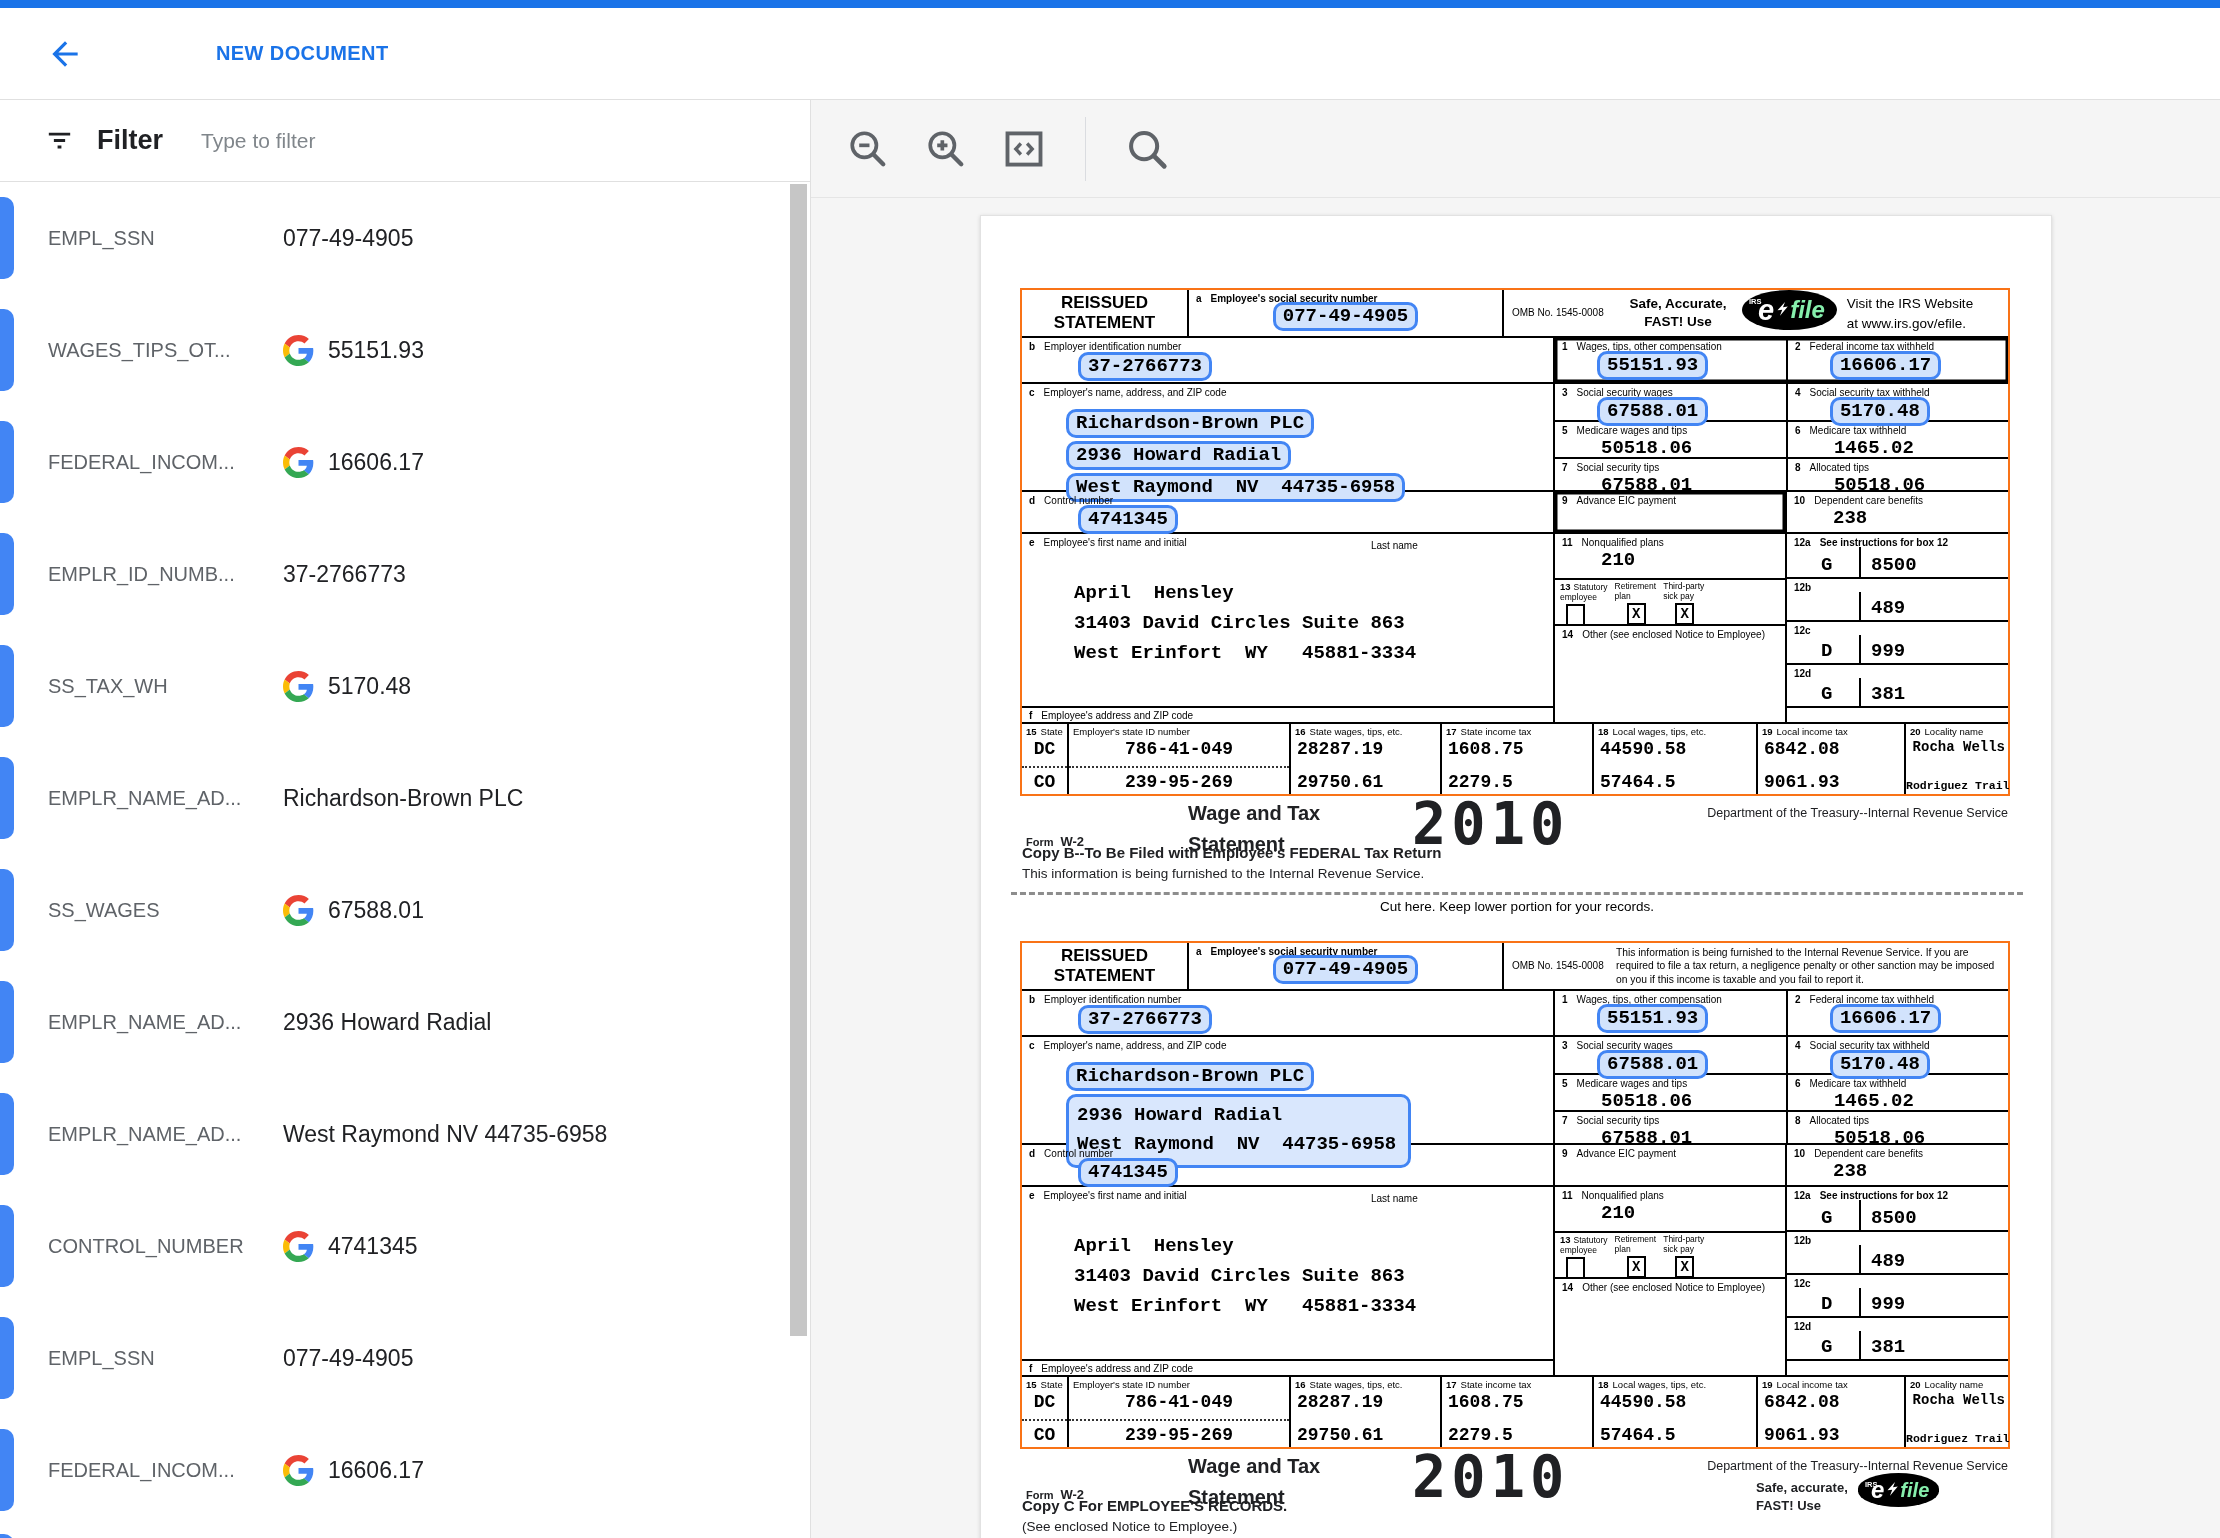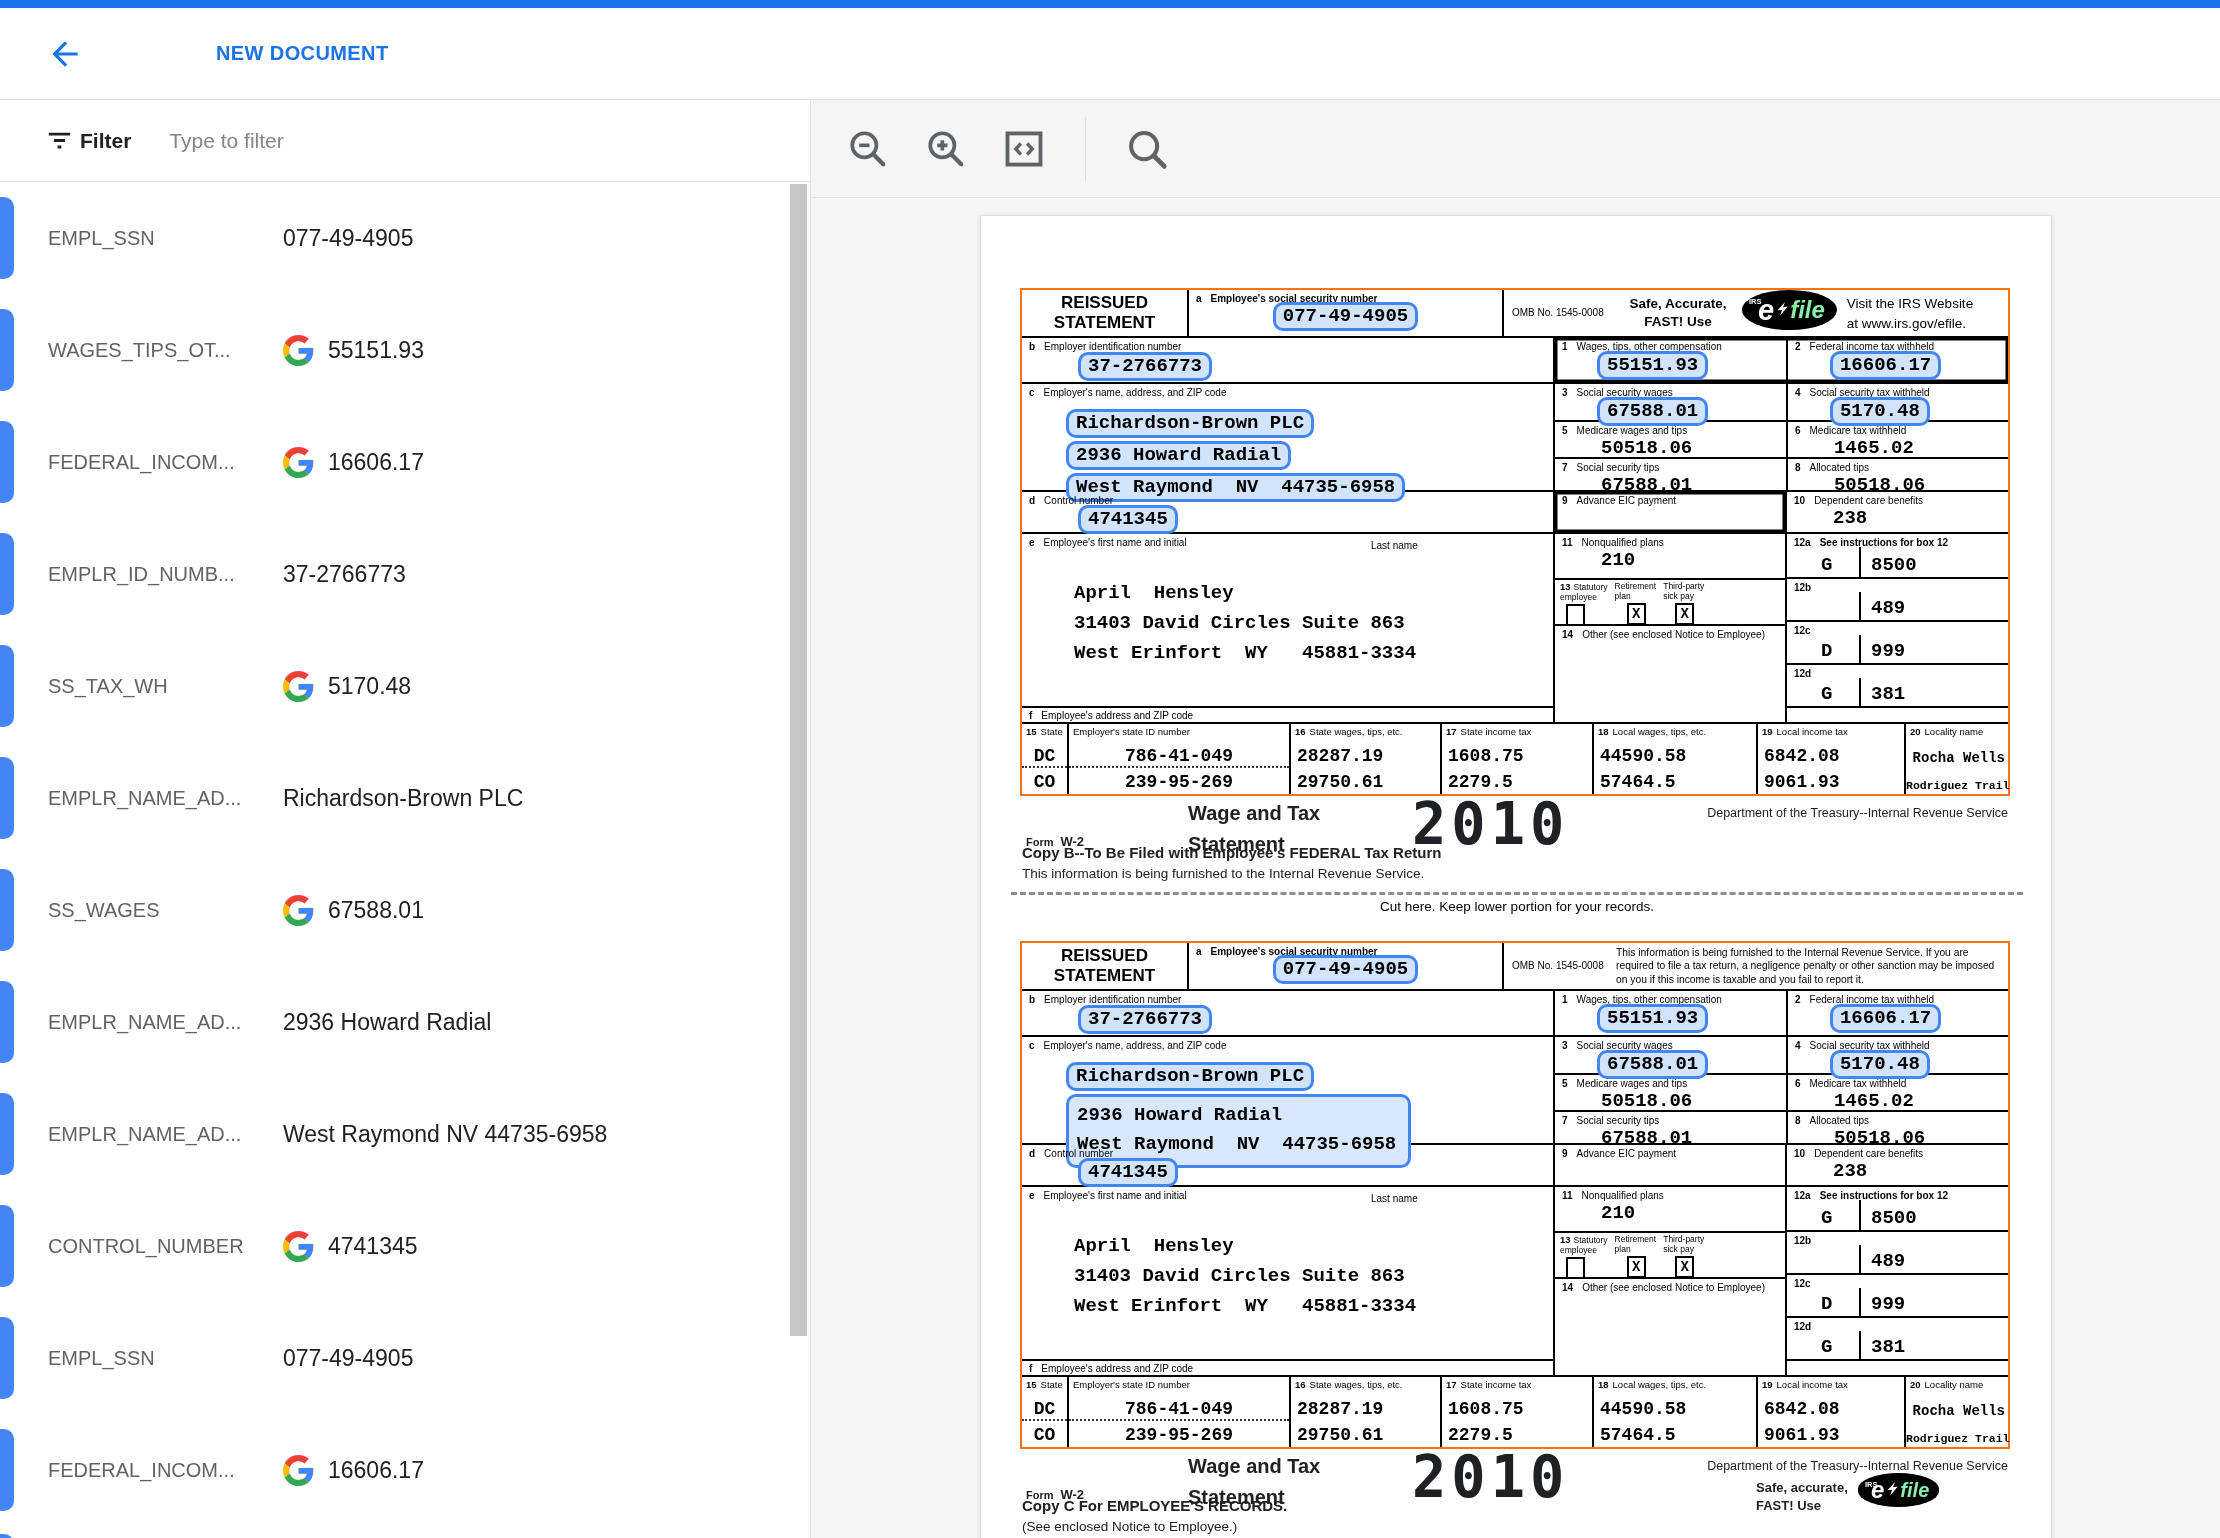--- a/index.html
+++ b/index.html
@@ -11,21 +11,21 @@
   .app-header{height:91px;display:flex;align-items:center;border-bottom:1px solid #e0e0e0;background:#fff}
   .back-btn{margin-left:42px;width:46px;height:46px;display:flex;align-items:center;justify-content:center;cursor:pointer}
   .page-title{margin:0 0 0 46px;font-size:30px;font-weight:400;color:#202124}
   .new-doc{margin-left:128px;font-size:20px;font-weight:bold;color:#1a73e8;letter-spacing:.4px;cursor:pointer}
 
   .main{display:flex;height:1438px}
 
   
   .left-panel{width:810px;min-width:810px;border-right:1px solid #e0e0e0;position:relative;background:#fff;overflow:hidden}
   .filter-bar{height:81px;display:flex;align-items:center;border-bottom:1px solid #e0e0e0;padding-left:46px}
-  .filter-label{font-size:21px;font-weight:bold;color:#202124;margin-left:7px}
+  .filter-label{font-size:27px;font-weight:bold;color:#202124;margin-left:24px}
   .filter-input{border:0;outline:0;font-size:21px;color:#3b82f6;margin-left:36px;width:480px;font-family:"Liberation Sans",sans-serif;background:transparent}
   .filter-input::placeholder{color:#80868b}
   .field-list{position:relative}
   .field-row{height:112px;position:relative;display:flex;align-items:center;cursor:pointer;background:#fff}
   .field-row-partial{height:16px;position:relative}
   .accent-bar{position:absolute;left:0;top:15px;width:14px;height:82px;background:#4285f4;border-radius:0 10px 10px 0}
   .field-row-partial .accent-bar{top:8px}
   .field-label{margin-left:48px;width:235px;font-size:20px;color:#5f6368;white-space:nowrap}
   .field-value{display:flex;align-items:center;font-size:23px;color:#202124;white-space:nowrap}
   .gicon{width:31px;height:31px;margin-right:14px;display:inline-flex;flex:none}
@@ -124,21 +124,21 @@
   .rowf{height:16px}
   .cellf{width:531px;border-top:2px solid #000;box-sizing:border-box;font-size:10px;padding:2px 0 0 7px}
   .cellf b{margin-right:9px}
   .cellfmid{width:232px;border-left:2px solid #000;box-sizing:border-box}
   .cellfright{width:223px;border-left:2px solid #000;border-top:2px solid #000;box-sizing:border-box}
 
   .rowstate{height:72px}
   .scol{display:flex;flex-direction:column;box-sizing:border-box}
   .shead{font-size:9.5px;padding:2px 2px 0 4px;white-space:nowrap;height:13px}
   .shead b{margin-right:4px}
-  .sv1{height:27px;display:flex;align-items:flex-end}
+  .sv1{height:27px;display:flex;align-items:flex-start}
   .sv1.dash{border-bottom:2px dotted #333}
   .sv2{flex:1;display:flex;align-items:flex-end;padding-bottom:2px}
   .sv{font-family:"Liberation Mono",monospace;font-weight:bold;font-size:18px;white-space:pre}
   .scenter{justify-content:center}
   .spad{padding-left:6px}
   .sloc1{font-size:14px;margin-left:auto;padding-right:3px}
   .sloc2{font-size:11.5px;margin-left:auto;padding-right:3px}
 
   .w2footer{position:relative;height:112px}
   .fw2{position:absolute;left:6px;top:38px;font-size:11px;font-weight:bold}

